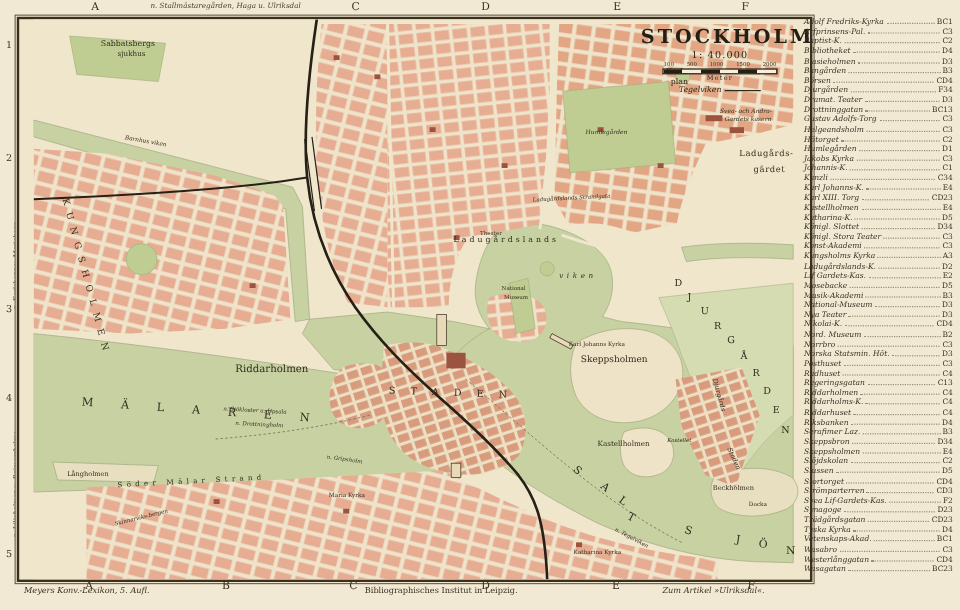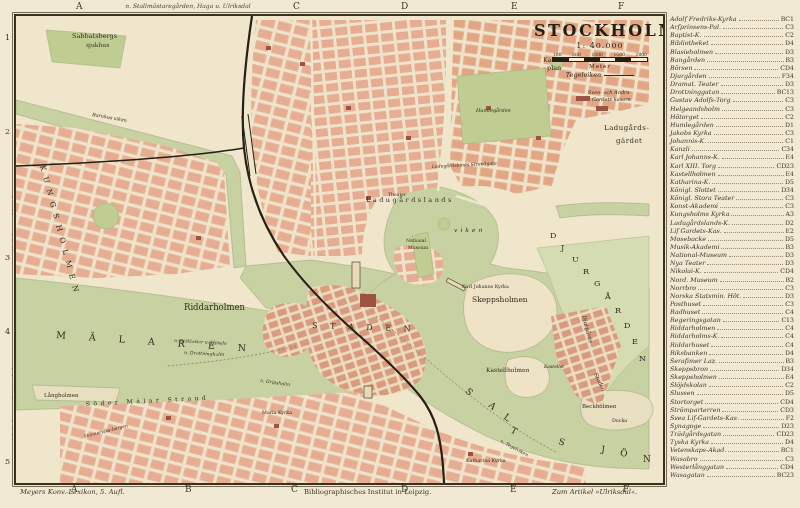--- a/index.html
+++ b/index.html
@@ -1,18 +1,18 @@
 <!DOCTYPE html>
 <html><head>
 <meta charset="utf-8">
 <style>
   html,body{margin:0;padding:0;}
   body{width:800px;height:508px;background:#f2e9d4;font-family:"DejaVu Serif","Liberation Serif",serif;color:#2c2619;overflow:hidden;}
   .sheet{position:absolute;left:0;top:0;width:800px;height:508px;}
-  .map-frame{position:absolute;left:14px;top:14px;width:647px;height:467px;border:2.4px solid #39301f;box-shadow:0 0 0 1px #f1e7d0,0 0 0 1.8px #564a30;background:#f0e6cc;overflow:hidden;}
+  .map-frame{position:absolute;left:14px;top:14px;width:647px;height:467px;border:2.4px solid #39301f;box-shadow:0 0 0 1px #f1e7d0,0 0 0 1.8px #564a30;background:#f0e6cc;overflow:hidden;padding-left:12px;}
   .map-frame svg{display:block;}
   svg text{font-family:"DejaVu Serif","Liberation Serif",serif;fill:#332c1e;}
   .grid-letter{position:absolute;font-size:9px;color:#3a3221;}
   .grid-num{position:absolute;font-size:8px;color:#3a3221;}
   .top-route{position:absolute;left:108px;top:2px;width:160px;text-align:center;font-style:italic;font-size:6px;color:#4a4130;white-space:nowrap;}
   .vrot{position:absolute;left:11px;transform:rotate(-90deg);transform-origin:0 0;font-style:italic;font-size:5.5px;color:#4a4130;white-space:nowrap;}
   .title-block{position:absolute;left:518px;top:5px;width:132px;text-align:center;}
   .map-title{font-size:16px;font-weight:600;letter-spacing:2.5px;color:#241f14;}
   .map-scale{font-size:8px;margin-top:1px;letter-spacing:1px;}
   .scale-ticks{display:flex;justify-content:space-between;width:94px;margin:2px auto 0;font-size:4.5px;color:#3a3221;}

